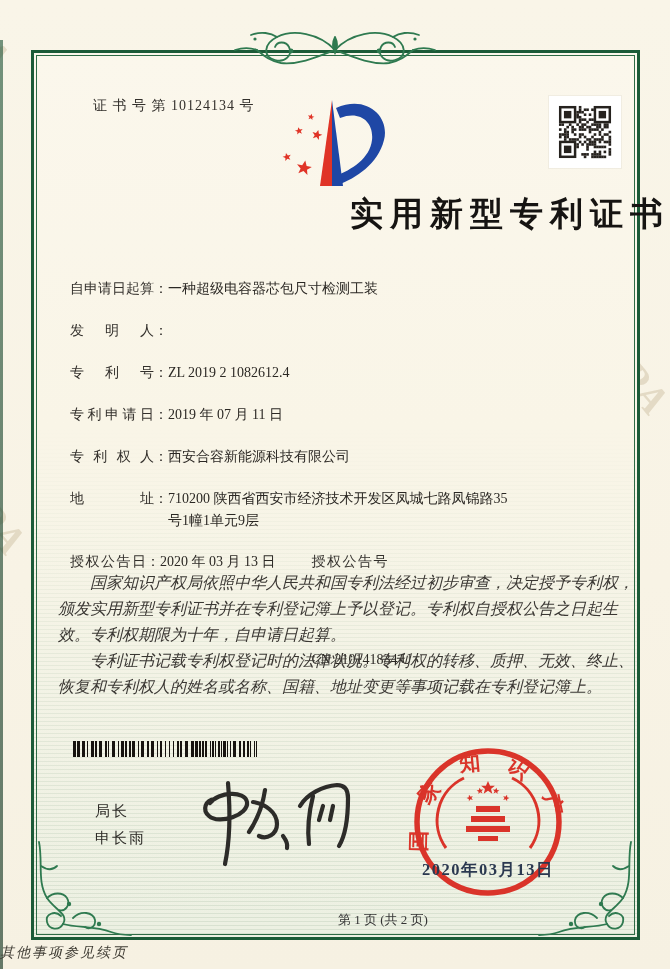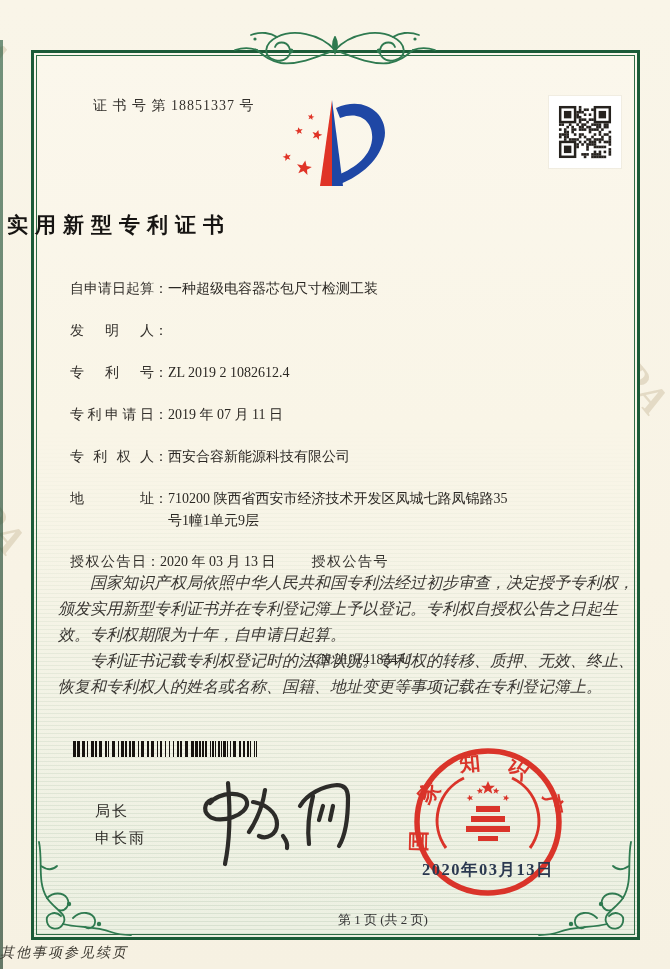--- a/index.html
+++ b/index.html
@@ -18,22 +18,22 @@
   .cert-border-inner{position:absolute;inset:2px;border:1px solid #2e6b45;}
   
   .wm{position:absolute;z-index:0;font-size:42px;font-weight:bold;font-style:italic;
       letter-spacing:4px;color:rgba(186,168,130,.33);transform:rotate(50deg);
       transform-origin:left top;pointer-events:none;font-family:"Liberation Serif",serif;}
   .content{position:absolute;inset:0;z-index:1;}
   .cert-no{position:absolute;left:93px;top:97px;font-size:14px;letter-spacing:1px;color:#33302c;}
   .logo{position:absolute;left:272px;top:92px;}
   .qr{position:absolute;left:549px;top:96px;width:72px;height:72px;background:#fff;
       box-shadow:0 0 0 1px rgba(0,0,0,.04);display:flex;align-items:center;justify-content:center;}
-  .title{position:absolute;left:0;top:192px;width:100%;text-align:left;
-      font-size:21px;font-weight:bold;letter-spacing:7px;text-indent:7px;color:#161412;margin-top:19px;}
+  .title{position:absolute;left:0;top:192px;width:100%;text-align:right;
+      font-size:33px;font-weight:bold;letter-spacing:7px;text-indent:7px;color:#161412;}
   .fields{position:absolute;left:70px;top:278px;width:560px;font-size:14px;line-height:22px;}
   .frow{display:flex;align-items:flex-start;margin-bottom:20px;}
   .frow.addr{margin-bottom:19px;}
   .flabel{display:inline-block;width:84px;text-align:justify;text-align-last:justify;
       white-space:nowrap;flex:0 0 84px;color:#33302c;}
   .flabel.w5{width:76px;flex:0 0 76px;}
   .fcolon{display:inline-block;width:14px;flex:0 0 14px;}
   .fvalue{color:#2b2824;}
   .addr-lines span{display:block;}
   .grant2{margin-left:36px;display:flex;flex-direction:column;}
@@ -108,21 +108,21 @@
       <path d="M14,58 C20,52 30,52 34,58 C38,65 32,72 26,70"></path>
       <path d="M40,78 C48,70 60,72 62,80 C63,87 56,90 52,87"></path>
       <path d="M8,26 C14,30 20,30 24,26"></path>
       <circle cx="36" cy="64" r="2.2" fill="#2f7a50" stroke="none"></circle>
       <circle cx="66" cy="84" r="2.2" fill="#2f7a50" stroke="none"></circle>
     </g>
   </svg>
 
   <div class="content">
 
-    <div class="cert-no">证 书 号 第 18851337 号</div>
+    <div class="cert-no">证 书 号 第 10124134 号</div>
 
     <svg class="logo" width="125" height="102" viewBox="0 0 125 102">
       <path d="M64,16 C96,2 118,26 112,48 C106,72 84,86 66,93 L63,84 C80,78 98,66 100,48 C102,30 88,18 68,26 Z" fill="#1f47a5"></path>
       <polygon points="60,8 60,94 48,94" fill="#e03427"></polygon>
       <polygon points="60,8 71,94 60,94" fill="#1f47a5"></polygon>
       <g fill="#e03427">
         <use href="#star5" transform="translate(39,25) scale(0.55) rotate(12)"></use>
         <use href="#star5" transform="translate(27,39) scale(0.65) rotate(-10)"></use>
         <use href="#star5" transform="translate(45,43) scale(0.85) rotate(15)"></use>
         <use href="#star5" transform="translate(15,65) scale(0.7) rotate(-14)"></use>

